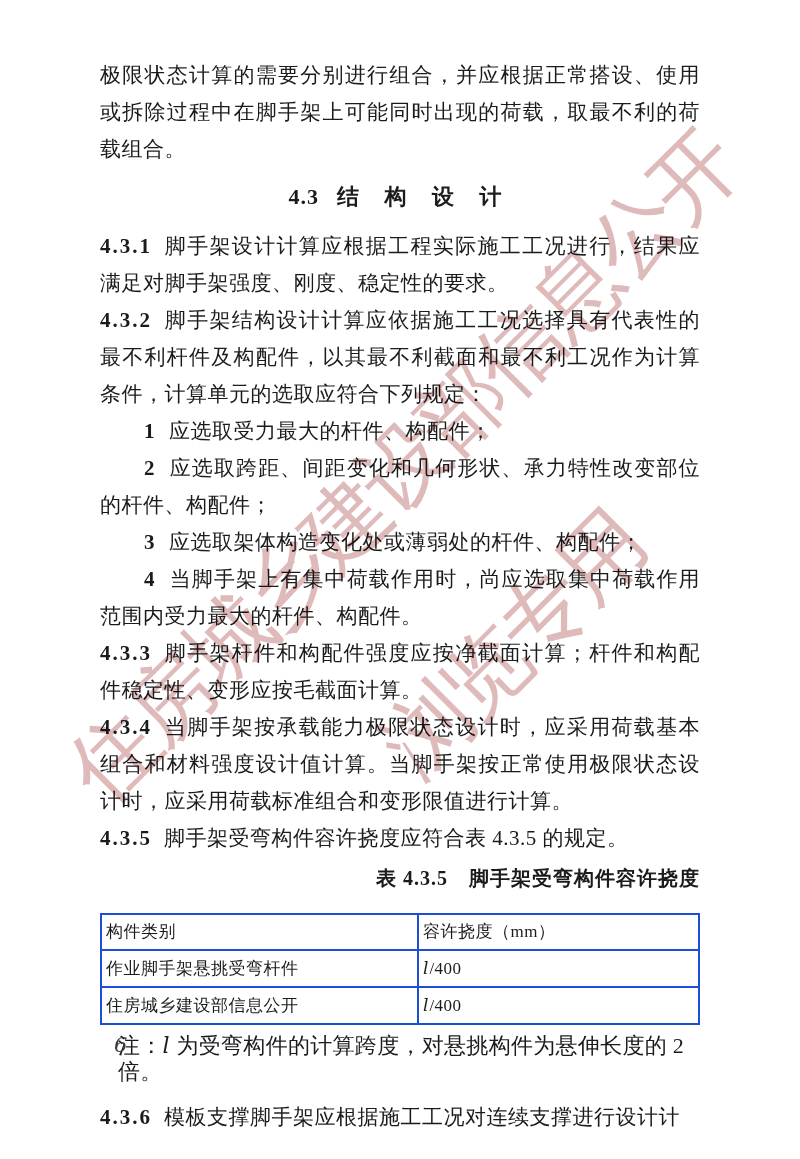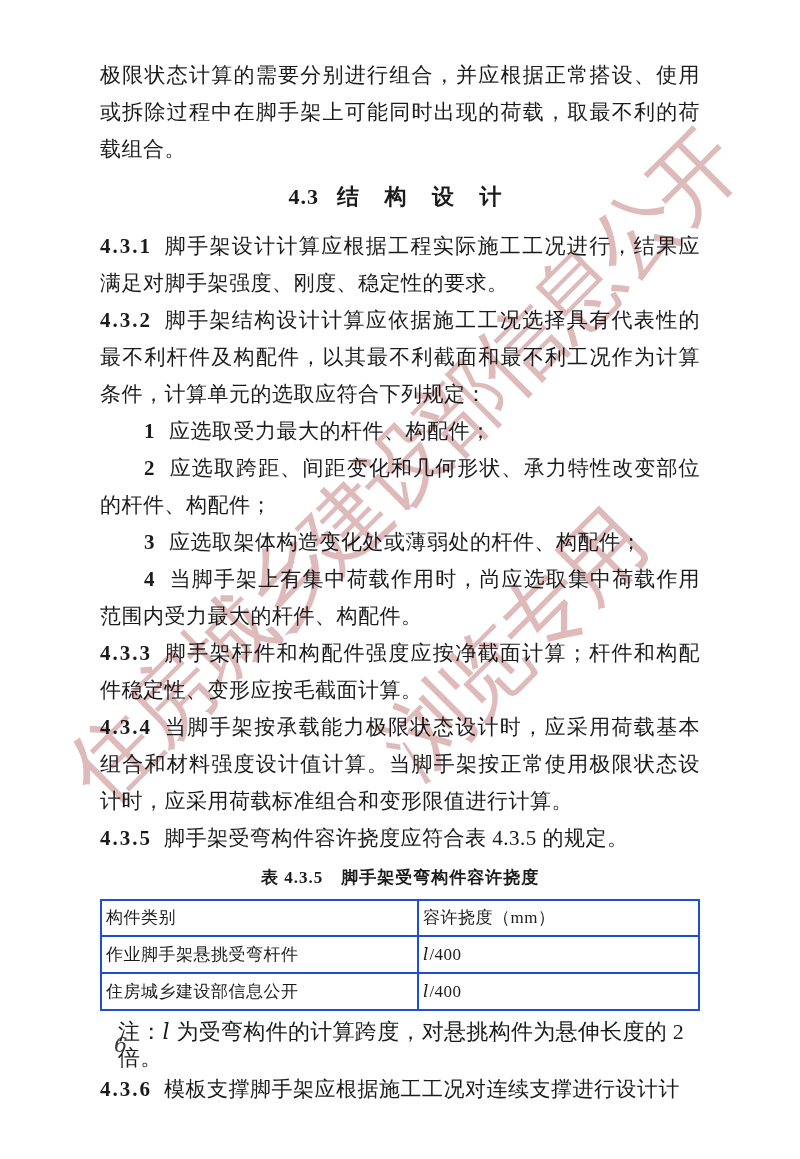--- a/index.html
+++ b/index.html
@@ -23,37 +23,37 @@
   }
   .item{ text-indent:2.1em; }
   .item .item-num{ font-weight:bold; margin-right:14px; }
   .section-heading{
     text-align:center;font-weight:bold;font-size:22px;
     margin:9px 0 11px 0;line-height:40px;letter-spacing:1px;
   }
   .section-heading .sec-title{ letter-spacing:10px; margin-left:18px; }
   .table-block{ margin-top:6px; }
   .table-caption{
-    text-align:center;font-weight:bold;font-size:17px;line-height:30px;
-    margin:4px 0 6px 0;letter-spacing:1px;
+    text-align:right;font-weight:bold;font-size:20px;line-height:30px;
+    margin:4px 0 20px 0;letter-spacing:1px;
   }
   table.spec{
     width:100%;border-collapse:collapse;border:2px solid #000;
     font-size:17px;line-height:20px;letter-spacing:0.5px;
   }
   table.spec td,table.spec th{
     border:2px solid #1d4ed8;text-align:left;padding:7px 4px;height:20px;
     font-weight:normal;
   }
   table.spec col.c1{width:53%;} table.spec col.c2{width:47%;}
   .table-note{
     font-size:22px;line-height:26px;margin:8px 0 0 18px;text-align:left;
     letter-spacing:0.3px;
   }
-  .closing{ margin-top:0; }
+  .closing{ margin-top:14px; }
   em.vl{
     font-family:"DejaVu Serif","Liberation Serif",serif;
     font-style:italic;letter-spacing:1px;
   }
   .page-number{
     position:absolute;left:114px;top:1033px;font-size:21px;
     font-style:italic;color:#3a3a3a;
     font-family:"DejaVu Serif","Liberation Serif",serif;
   }
   .watermark{

